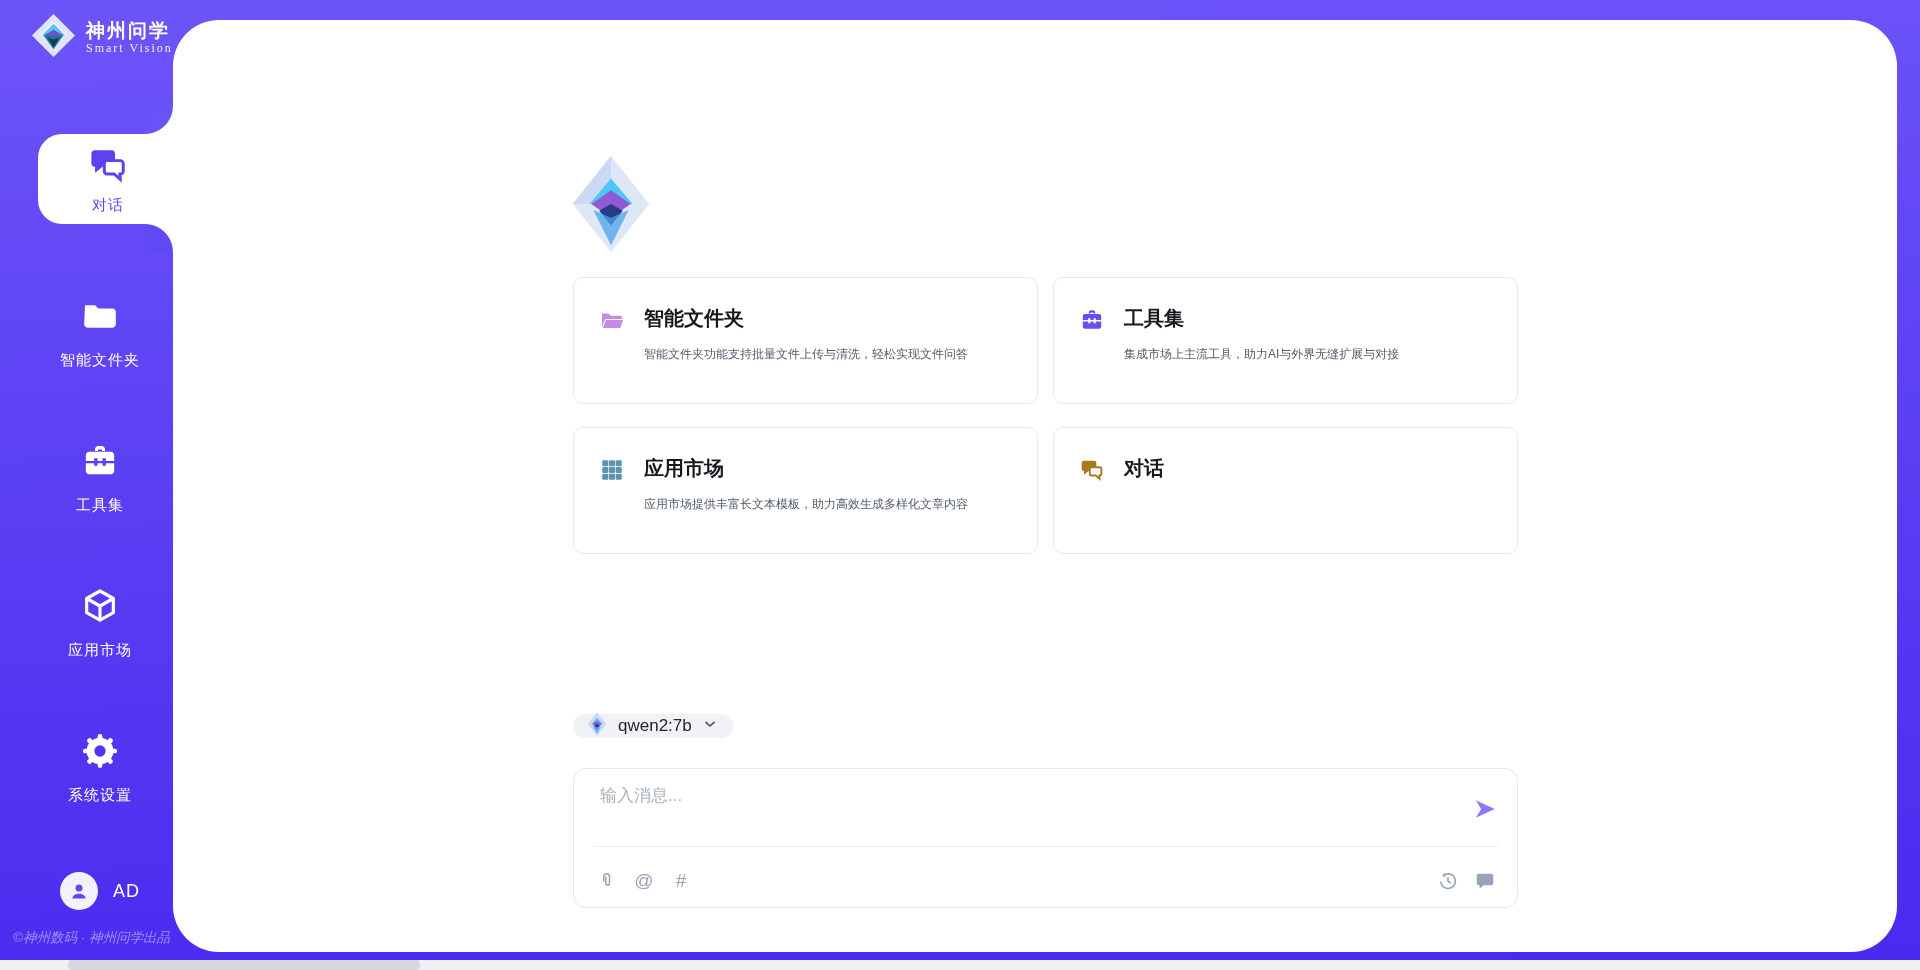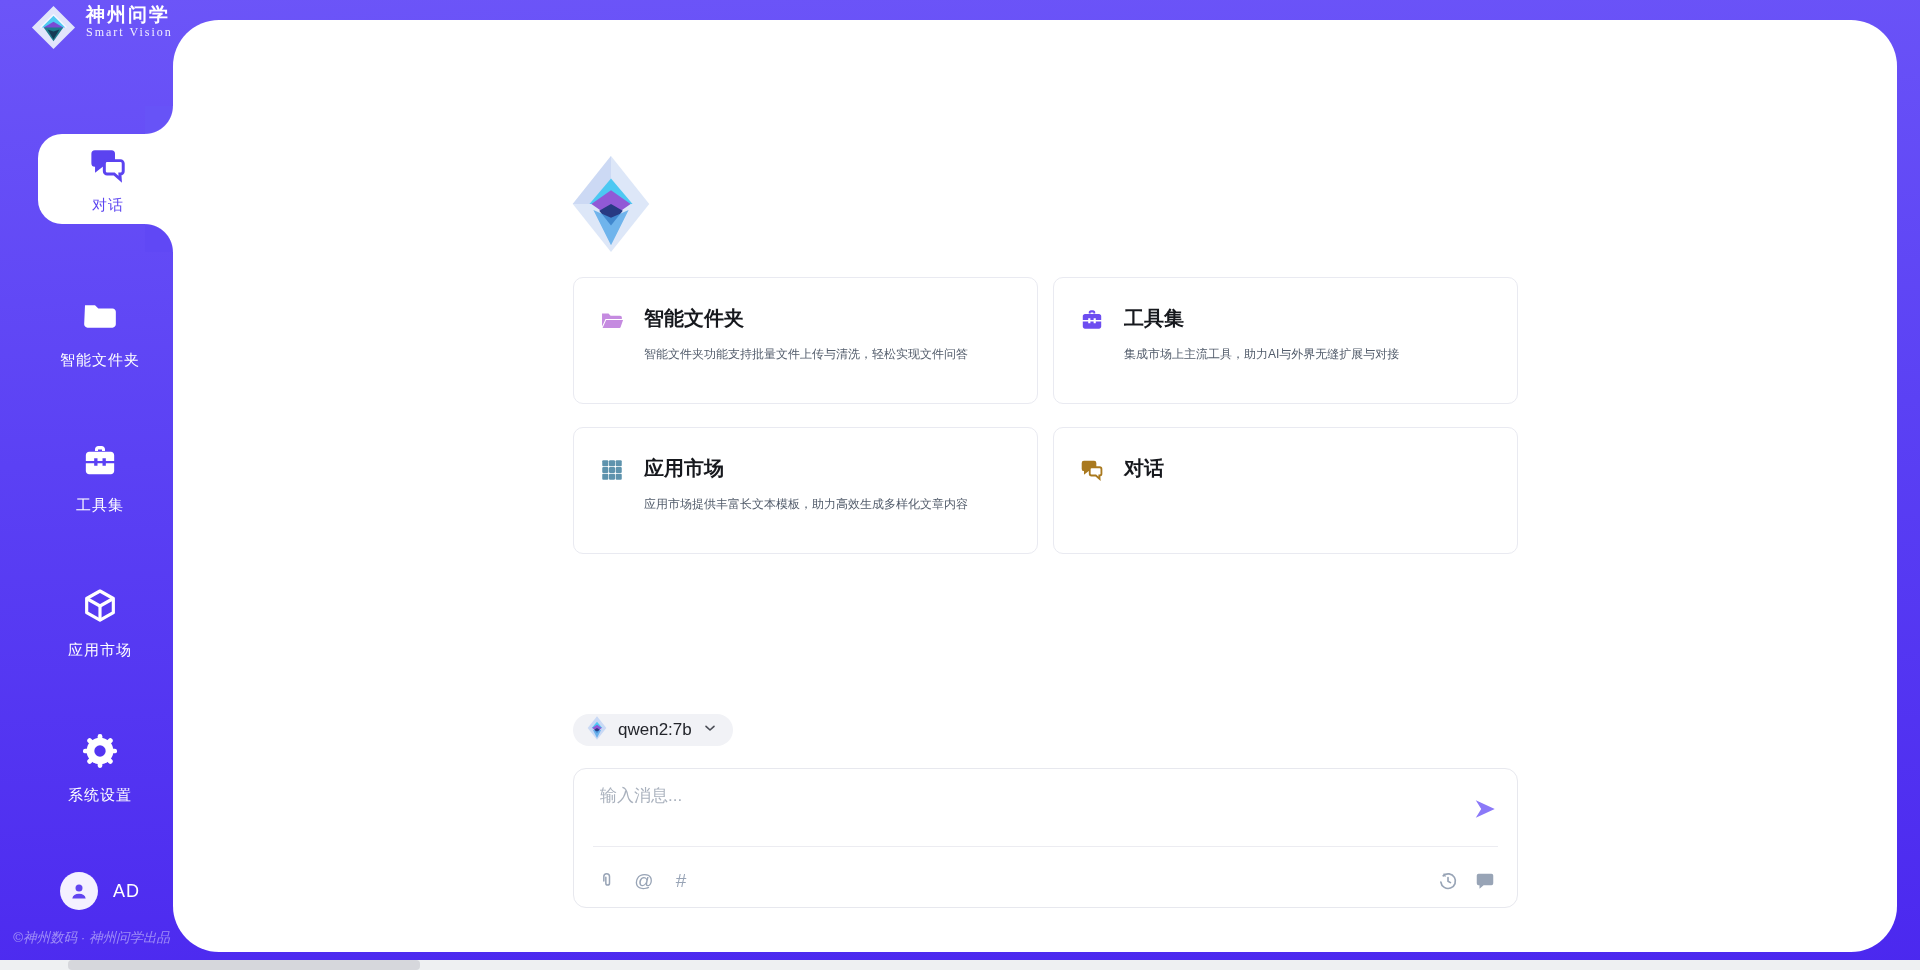--- a/index.html
+++ b/index.html
@@ -7,21 +7,21 @@
     width:1920px;height:970px;position:relative;overflow:hidden;
     font-family:"Liberation Sans","DejaVu Sans",sans-serif;
     background:linear-gradient(178deg,#6c55f8 0%,#5b41f4 45%,#4b28ef 100%);
   }
   
   .panel{
     position:absolute;left:173px;top:20px;right:23px;bottom:18px;
     background:#ffffff;border-radius:46px;z-index:1;
   }
   
-  .brand{position:absolute;left:30px;top:4px;display:flex;align-items:flex-start;gap:9px;z-index:3;}
+  .brand{position:absolute;left:30px;top:12px;display:flex;align-items:center;gap:9px;z-index:3;}
   .brand-name{color:#fff;font-size:19px;font-weight:700;letter-spacing:2px;line-height:22px;}
   .brand-sub{color:#f1efff;font-size:12px;letter-spacing:2px;line-height:13px;font-family:Liberation Serif, serif;}
   .tab-active{
     position:absolute;left:38px;top:134px;width:140px;height:90px;background:#fff;
     border-radius:24px 0 0 24px;z-index:2;display:flex;flex-direction:column;
     align-items:center;justify-content:center;gap:6px;color:#5b43f0;cursor:pointer;
   }
   .tab-active::before{
     content:"";position:absolute;right:5px;top:-28px;width:28px;height:28px;
     background:radial-gradient(circle at 0 0,#6753f7 27.4px,#ffffff 28.4px);
@@ -51,21 +51,21 @@
   }
   .card{
     background:#fff;border:1px solid #e9eaf1;border-radius:10px;box-sizing:border-box;
     padding:27px 10px 0 25px;display:flex;gap:19px;cursor:pointer;
   }
   .card-icon{flex:0 0 26px;width:26px;height:26px;margin-top:2px;}
   .card-title{font-size:20px;font-weight:700;color:#16181d;margin:0 0 9px 0;}
   .card-desc{font-size:12px;color:#525c6b;line-height:26px;margin:0;max-width:386px;}
   
   .model-pill{
-    position:absolute;left:573px;top:714px;height:32px;border-radius:20px;background:#f1f2f6;
+    position:absolute;left:573px;top:714px;height:24px;border-radius:20px;background:#f1f2f6;
     display:inline-flex;align-items:center;gap:10px;padding:0 15px 0 13px;z-index:2;cursor:pointer;
   }
   .model-name{font-size:17px;color:#23252b;}
   
   .composer{
     position:absolute;left:573px;top:768px;width:945px;height:140px;box-sizing:border-box;
     background:#fff;border:1px solid #e7e8ee;border-radius:13px;z-index:2;
   }
   .composer-input{
     position:absolute;left:24px;top:16px;right:64px;border:none;outline:none;

